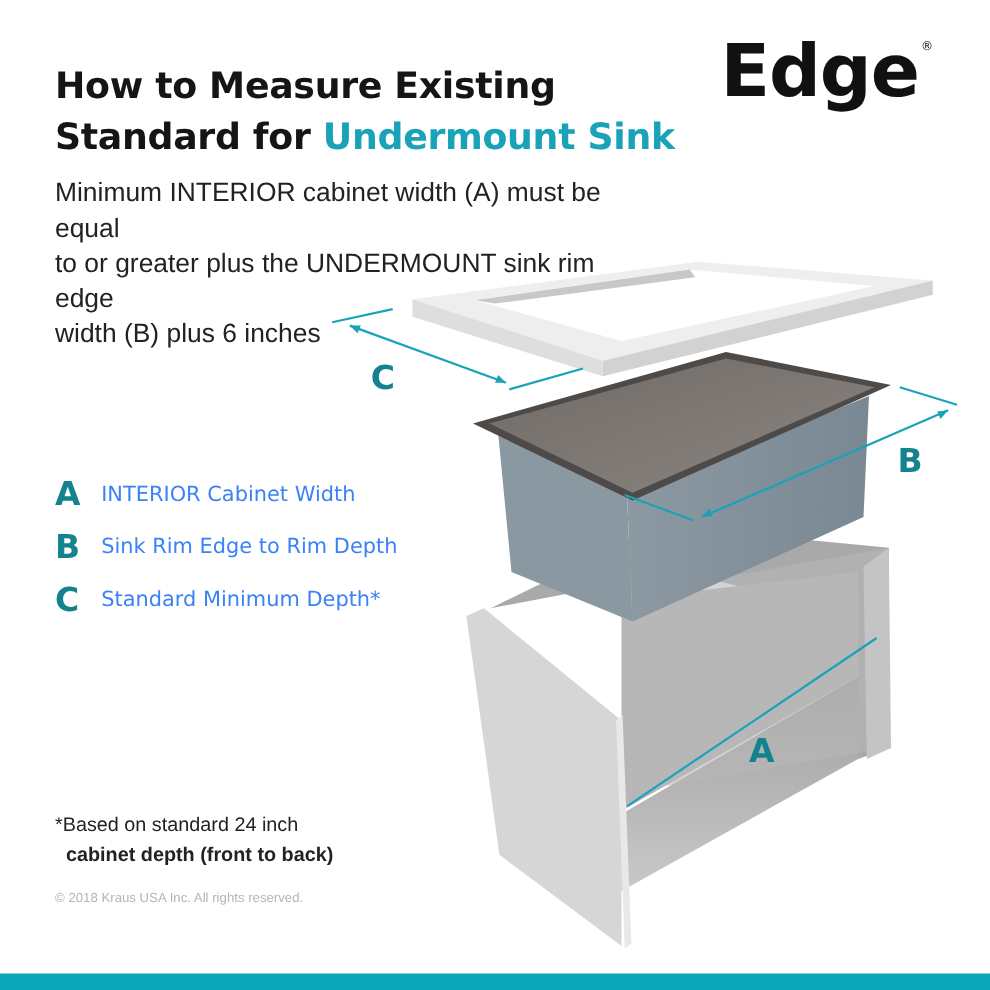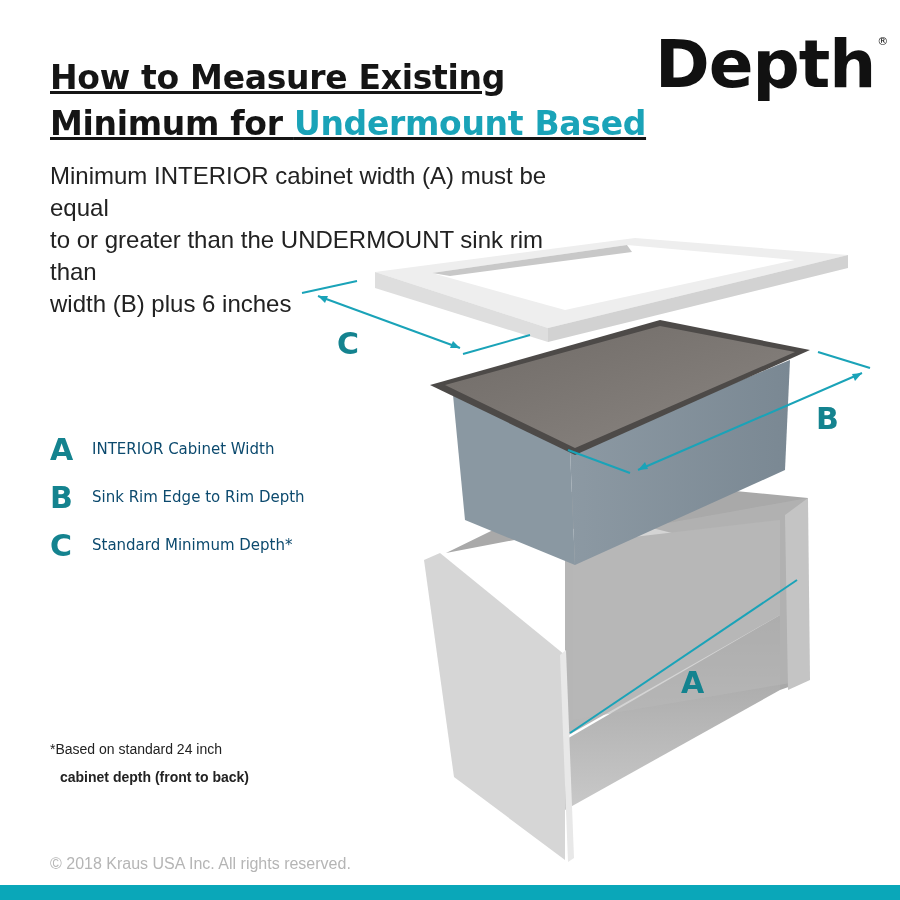--- a/index.html
+++ b/index.html
@@ -2,31 +2,31 @@
 <html><head>
 <meta charset="utf-8">
 <style>
   html, body { margin:0; padding:0; }
   body { width:900px; height:900px; background:#ffffff; position:relative; overflow:hidden;
          font-family:"Liberation Sans", "DejaVu Sans", sans-serif; color:#1b1b1b; }
   .logo { position:absolute; left:655px; top:32px; font-weight:bold; font-size:66px; letter-spacing:-1px;
           color:#111; line-height:1; font-family:"DejaVu Sans","Liberation Sans",sans-serif; }
   .logo .reg { position:absolute; right:-12px; top:4px; font-size:11px; font-weight:normal; }
   .title { position:absolute; left:50px; top:55px; font-size:33px; font-weight:bold; line-height:46px; color:#151515;
-           font-family:"DejaVu Sans","Liberation Sans",sans-serif; letter-spacing:-0.3px;text-decoration:underline; }
+           font-family:"DejaVu Sans","Liberation Sans",sans-serif; letter-spacing:-0.3px; }
   .title .accent { color:#1aa3b8; }
   .desc { position:absolute; left:50px; top:160px; width:540px; font-size:24px; line-height:32px; color:#222; }
   .legend { position:absolute; left:50px; top:425px; }
   .legend-row { display:flex; align-items:center; height:48px; }
   .legend-letter { width:42px; font-size:30px; font-weight:bold; color:#14838f;
                    font-family:"DejaVu Sans","Liberation Sans",sans-serif; }
-  .legend-text { font-size:15px; color:#0c4a6e; font-family:"DejaVu Sans","Liberation Sans",sans-serif; }
-  .footnote { position:absolute; left:50px; top:735px; font-size:14px; line-height:28px; color:#222; }
+  .legend-text { font-size:19px; color:#3b82f6; font-family:"DejaVu Sans","Liberation Sans",sans-serif; }
+  .footnote { position:absolute; left:50px; top:735px; font-size:18px; line-height:28px; color:#222; }
   .footnote .line2 { padding-left:10px;font-weight:bold; }
-  .copyright { position:absolute; left:50px; top:855px; font-size:16px; color:#b5b5b5; }
+  .copyright { position:absolute; left:50px; top:809px; font-size:12px; color:#b5b5b5; }
   .bottom-bar { position:absolute; left:0; bottom:0; width:900px; height:15px; background:#0aa7b9; }
   svg.illus { position:absolute; left:0; top:0; }
   .dim-label { font-family:"DejaVu Sans","Liberation Sans",sans-serif; font-weight:bold; font-size:30px; fill:#14838f; }
 </style>
 </head>
 <body>
 
 <svg class="illus" width="900" height="900" viewBox="0 0 900 900">
   <defs>
     <linearGradient id="sinkSide" x1="0" y1="0" x2="1" y2="0">
@@ -82,34 +82,34 @@
     <polygon points="460,348 450,348 453,341"></polygon>
     <polygon points="862,373 852,374 855,381"></polygon>
     <polygon points="638,470 648,469 645,462"></polygon>
   </g>
   <text class="dim-label" x="337" y="354">C</text>
   <text class="dim-label" x="816" y="429">B</text>
   <text class="dim-label" x="681" y="693">A</text>
 </svg>
 
 <div class="logo">
-  <span>Depth</span>
+  <span>Edge</span>
   <span class="reg">®</span>
 </div>
 
 <div class="title">
   <div>How to Measure Existing</div>
   <div>
-    <span>Minimum for </span><span class="accent">Undermount Based</span>
+    <span>Standard for </span><span class="accent">Undermount Sink</span>
   </div>
 </div>
 
 <div class="desc">
   <div>Minimum INTERIOR cabinet width (A) must be equal</div>
-  <div>to or greater than the UNDERMOUNT sink rim than</div>
+  <div>to or greater plus the UNDERMOUNT sink rim edge</div>
   <div>width (B) plus 6 inches</div>
 </div>
 
 <div class="legend">
   <div class="legend-row">
     <span class="legend-letter">A</span>
     <span class="legend-text">INTERIOR Cabinet Width</span>
   </div>
   <div class="legend-row">
     <span class="legend-letter">B</span>

